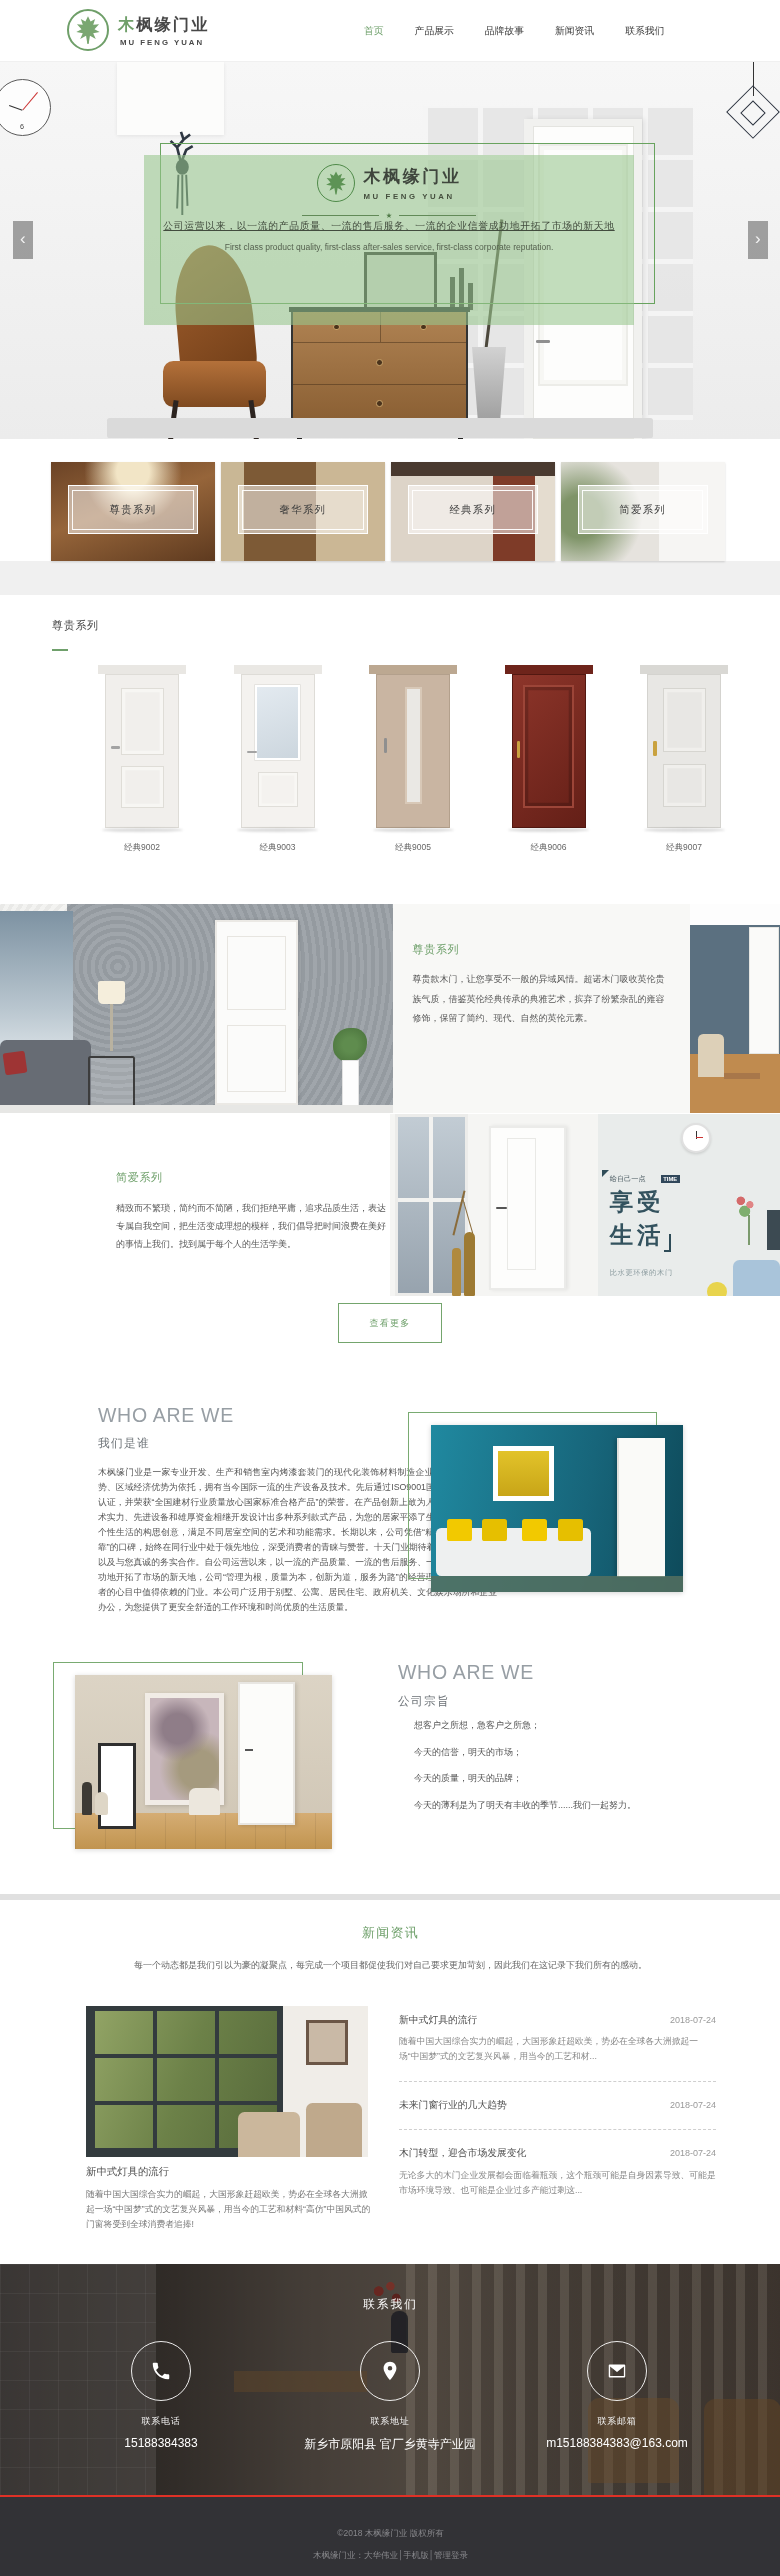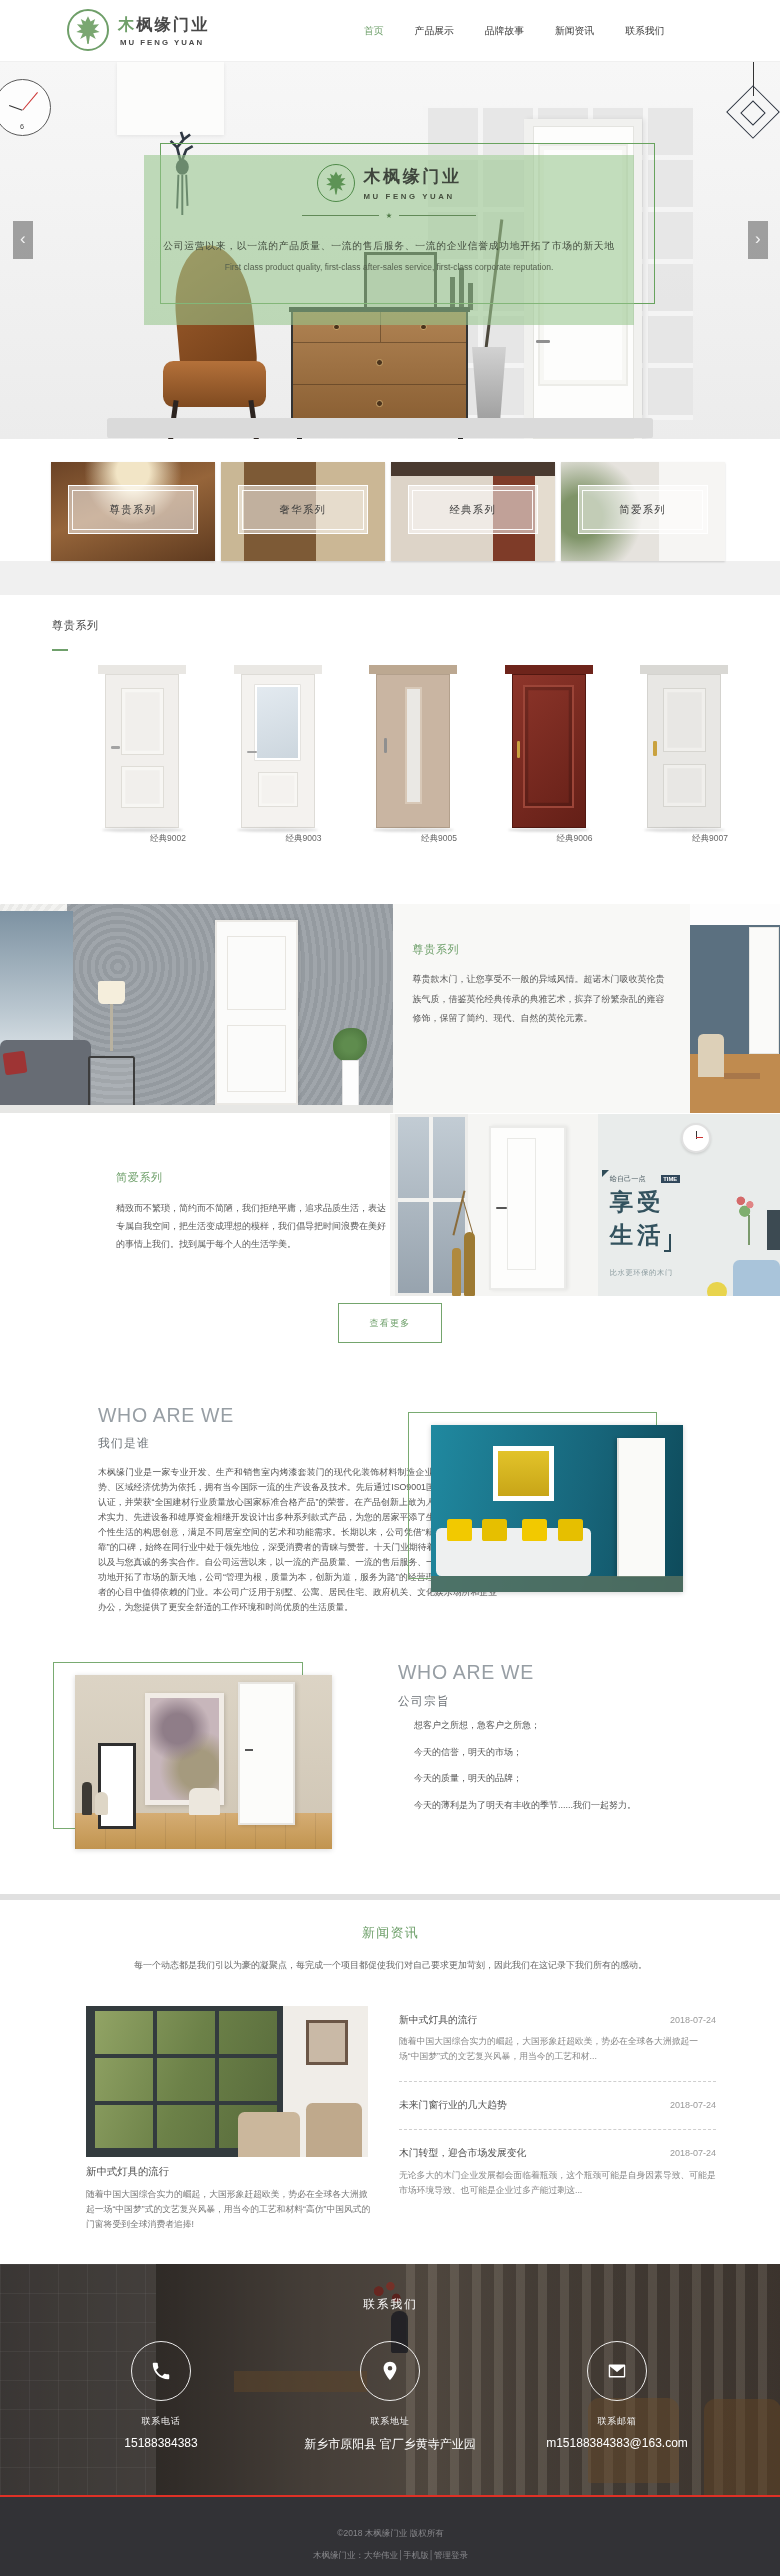--- a/index.html
+++ b/index.html
@@ -50,21 +50,21 @@
   .hero-rug { position:absolute; left:107px; top:356px; width:546px; height:19.5px; background:#dadada; border-radius:2.6px; }
   .hero-outline { position:absolute; left:160px; top:81px; width:495px; height:161px; border:0.7px solid #68a35e; z-index:4; }
   .hero-overlay { position:absolute; left:144px; top:93px; width:490px; height:170px; background:rgba(151,198,141,.58); z-index:5; display:flex; flex-direction:column; align-items:center; padding-top:9px; }
   .ho-logo { display:flex; align-items:center; gap:9px; }
   .ho-circle { width:38px; height:38px; border:1.3px solid #4f8a49; border-radius:50%; display:flex; align-items:center; justify-content:center; }
   .ho-cn { font-size:17px; font-weight:bold; color:#3f463d; letter-spacing:2.6px; }
   .ho-en { font-size:7.8px; font-weight:bold; color:#46503f; letter-spacing:2.6px; margin-top:3.3px; }
   .ho-divider { display:flex; align-items:center; gap:6.5px; margin-top:9px; }
   .ho-divider .ln { width:77px; height:0.7px; background:#628a58; }
   .ho-divider .st { font-size:7.2px; color:#4f7a47; }
-  .ho-slogan-cn { margin-top:20px; font-size:9.8px; color:#424c3e; letter-spacing:0.7px; }
+  .ho-slogan-cn { margin-top:0; font-size:9.8px; color:#424c3e; letter-spacing:0.7px;text-decoration:underline; }
   .ho-slogan-en { margin-top:9px; font-size:8.5px; color:#55614f; }
   .hero-arrow { position:absolute; top:159px; width:19.5px; height:38px; background:rgba(75,75,75,.5); color:#f4f4f4; font-size:17px; line-height:35px; text-align:center; cursor:pointer; z-index:6; }
   .hero-arrow.prev { left:13px; }
   .hero-arrow.next { left:748px; }
 
   
   .gray-strip { position:absolute; top:561px; left:0; width:781px; height:34px; background:#f0f0f0; }
   .cards { position:absolute; top:462px; left:51px; width:679px; display:flex; gap:5.9px; z-index:2; }
   .card { position:relative; width:164px; height:99px; cursor:pointer; box-shadow:0 0.7px 2px rgba(0,0,0,.15); }
   .card-ov { position:absolute; left:17px; top:23.4px; width:130px; height:49px; background:rgba(255,255,255,.52); border:0.7px solid #fff; display:flex; align-items:center; justify-content:center; }
@@ -77,21 +77,21 @@
 
   
   .feat-title { position:absolute; left:52px; top:618px; font-size:11px; color:#454545; letter-spacing:0.7px; }
   .feat-dash { position:absolute; left:52px; top:649px; width:15.6px; height:2px; background:#6fa06b; }
   .doors { position:absolute; left:98px; top:665px; width:630px; display:flex; justify-content:space-between; }
   .door-item { width:88px; cursor:pointer; }
   .door-fig { position:relative; width:88px; height:168px; }
   .lintel { position:absolute; left:0; top:0; width:88px; height:8.5px; }
   .dbody { position:absolute; left:7.2px; top:8.5px; width:74px; height:154px; }
   .dshadow { position:absolute; left:3.9px; bottom:1.3px; width:81px; height:3.9px; background:rgba(0,0,0,.14); filter:blur(1.3px); border-radius:50%; }
-  .door-label { text-align:right; font-size:8.5px; color:#666; }
+  .door-label { margin-top:9px; text-align:center; font-size:8.5px; color:#666; }
   
   .d1 .lintel { background:#e9e7e3; } .d1 .dbody { background:#f1efec; border:0.7px solid #dedcd7; }
   .d1 .p-top { position:absolute; left:20%; top:9%; width:60%; height:44%; border:1.3px solid #dfddd7; box-shadow:inset 0 0 0 3.3px #f7f6f3; }
   .d1 .p-bot { position:absolute; left:20%; top:60%; width:60%; height:28%; border:1.3px solid #dfddd7; box-shadow:inset 0 0 0 3.3px #f7f6f3; }
   .d1 .hdl { position:absolute; left:6%; top:47%; width:9.8px; height:2.6px; background:#a3a3a3; border-radius:1.3px; }
   
   .d2 .lintel { background:#eae8e4; } .d2 .dbody { background:#f4f2ef; border:0.7px solid #dedcd7; }
   .d2 .glass { position:absolute; left:19%; top:7%; width:62%; height:49%; background:linear-gradient(160deg,#e3eaf0,#ccd6de); border:2.6px solid #fff; box-shadow:0 0 0 0.7px #dfddd8; }
   .d2 .p-bot { position:absolute; left:22%; top:64%; width:56%; height:23%; border:1.3px solid #e0ded9; box-shadow:inset 0 0 0 2.6px #f8f7f4; }
   .d2 .hdl { position:absolute; left:7%; top:50%; width:9.8px; height:2.6px; background:#a3a3a3; border-radius:1.3px; }

